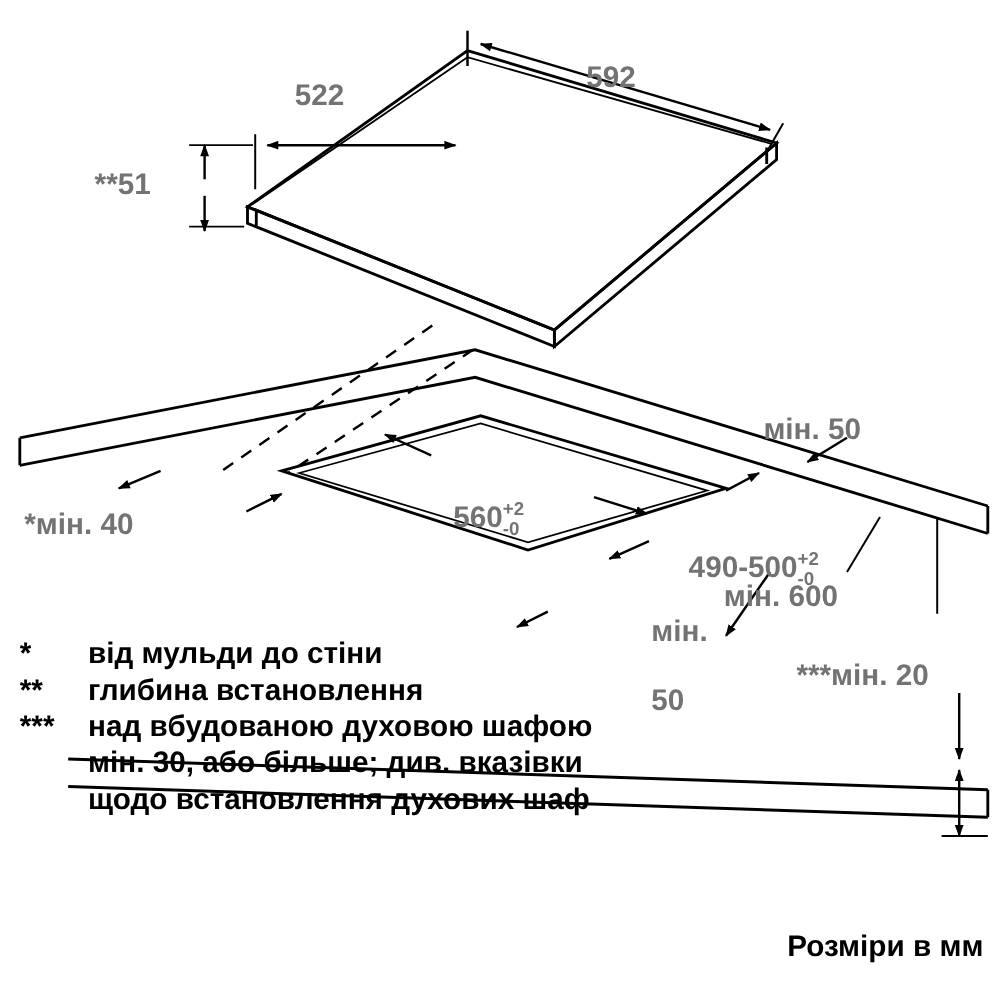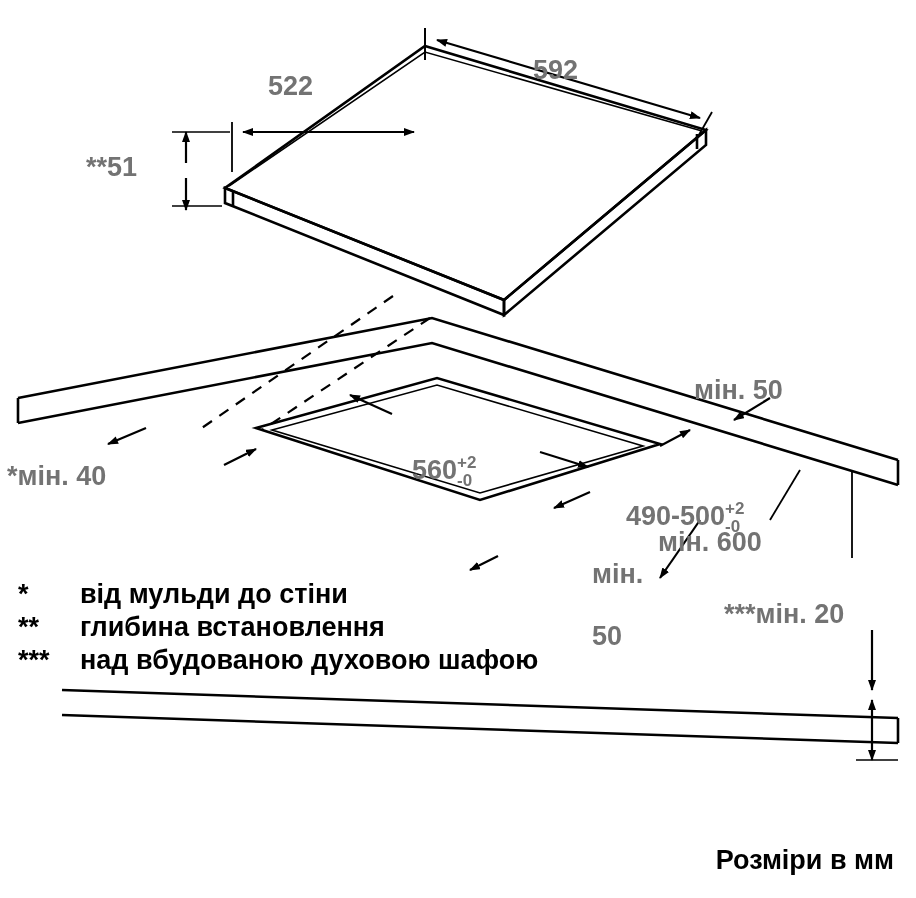--- a/index.html
+++ b/index.html
@@ -165,21 +165,21 @@
   <div class="dim-label" style="left:86px; top:153px;">**51</div>
 
   <div class="dim-label" style="left:382px; top:424px;">
     <span>560</span><span class="tol"><span>+2</span><br><span>-0</span></span>
   </div>
 
   <div class="dim-label" style="left:596px; top:470px;">
     <span>490-500</span><span class="tol"><span>+2</span><br><span>-0</span></span>
   </div>
 
-  <div class="dim-label" style="left:7px; top:462px;text-align:center;">*мін. 40</div>
+  <div class="dim-label" style="left:22px; top:462px;text-align:center;">*мін. 40</div>
 
   <div class="dim-label" style="left:694px; top:362px;margin-top:14px;">мін. 50</div>
 
   <div class="dim-label" style="left:562px; top:528px; line-height:1.15;">
     <span>мін.</span><br>
     <span>50</span>
   </div>
 
   <div class="dim-label" style="left:658px; top:528px;">мін. 600</div>
 
@@ -195,19 +195,21 @@
     <div class="note-row">
       <div class="note-mark">**</div>
       <div class="note-text">
         <div>глибина встановлення</div>
       </div>
     </div>
     <div class="note-row">
       <div class="note-mark">***</div>
       <div class="note-text">
         <div>над вбудованою духовою шафою</div>
+        <div>мін. 30, або більше; див. вказівки</div>
+        <div>щодо встановлення духових шаф</div>
       </div>
     </div>
   </div>
 
   <div class="footer">Розміри в мм</div>
 
 </div>
 
 </body></html>

